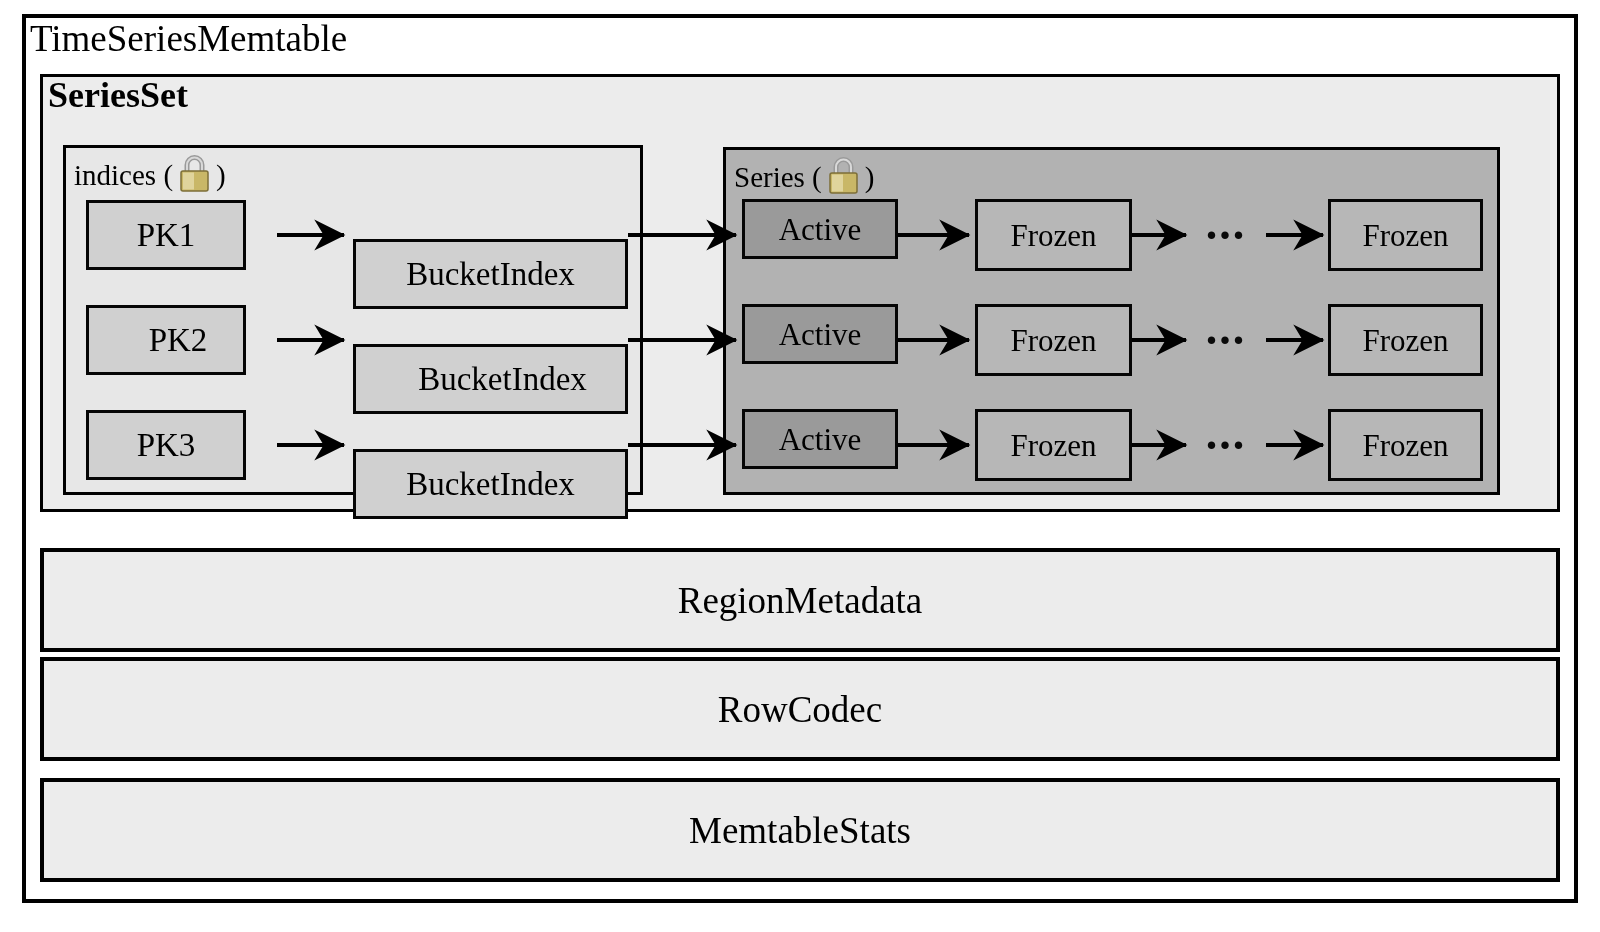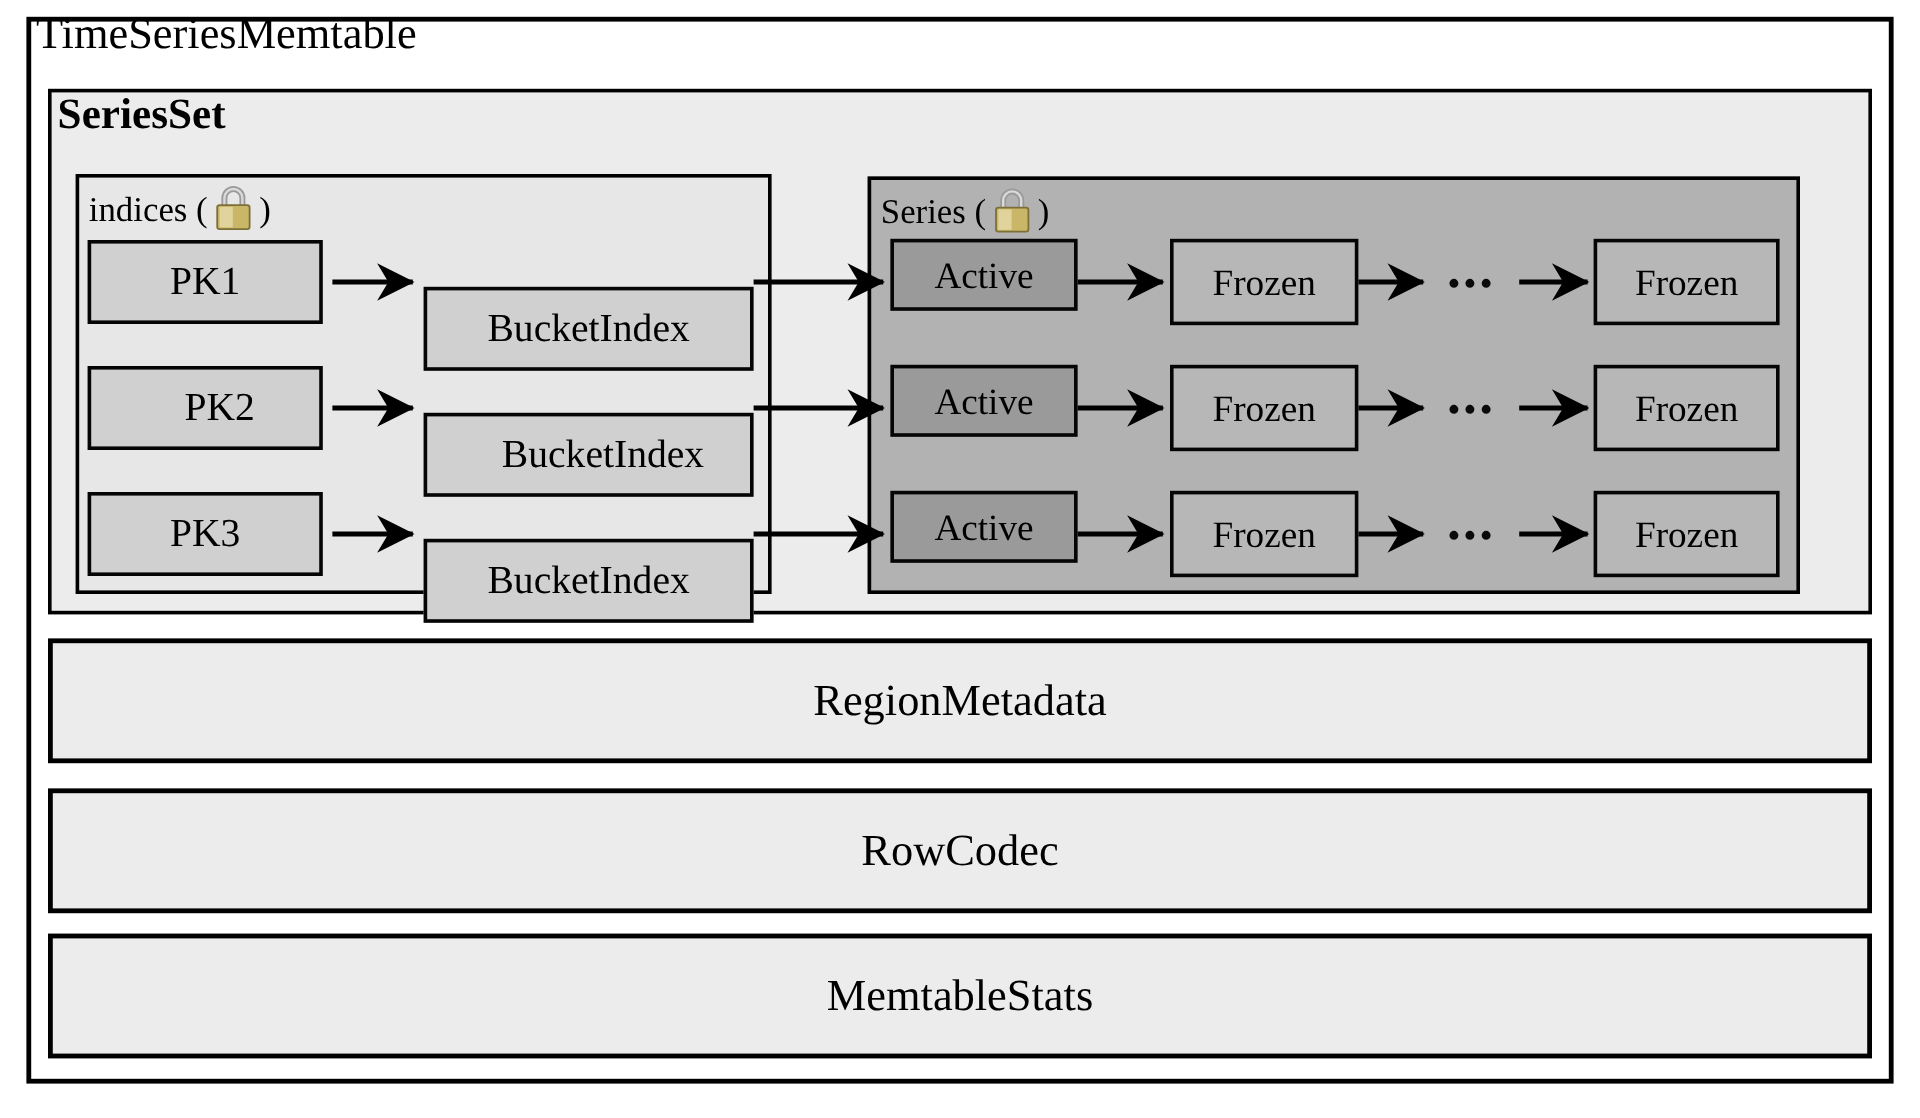--- a/index.html
+++ b/index.html
@@ -7,59 +7,59 @@
   .canvas{
     position:relative;width:1600px;height:932px;background:#ffffff;
     font-family:"Liberation Serif","DejaVu Serif",serif;color:#000;
     overflow:hidden;
   }
   .abs{position:absolute;}
   .outer-box{
     left:22px;top:14px;width:1556px;height:889px;
     border:4px solid #000;background:#ffffff;
   }
-  .outer-title{left:30px;top:8px;font-size:37px;line-height:1.15;white-space:nowrap;}
+  .outer-title{left:30px;top:18px;font-size:37px;line-height:1.15;white-space:nowrap;}
   .seriesset-box{
     left:40px;top:74px;width:1520px;height:438px;
     border:3px solid #000;background:var(--series_set_bg,#ececec);
   }
   .seriesset-title{left:48px;top:76px;font-size:36px;line-height:1.1;white-space:nowrap;font-weight:bold;}
   .panel{border:3px solid #000;}
   .indices-panel{left:63px;top:145px;width:580px;height:350px;background:var(--indices_panel_bg,#e7e7e7);}
   .series-panel{left:723px;top:147px;width:777px;height:348px;background:var(--series_panel_bg,#b2b2b2);}
   .panel-label{
     position:absolute;left:8px;top:3px;font-size:29px;line-height:1.2;
     display:flex;align-items:center;gap:5px;white-space:nowrap;
   }
   .lock-icon{display:inline-block;position:relative;top:2px;}
   .node{
     position:absolute;display:flex;align-items:center;justify-content:center;
     border:3px solid #050505;font-size:33px;line-height:1;white-space:nowrap;
   }
-  .pk-box{background:var(--index_box_bg,#d0d0d0);left:73px;width:196px;height:70px;}
+  .pk-box{background:var(--index_box_bg,#d0d0d0);left:86px;width:160px;height:70px;}
   .bucket-box{background:var(--index_box_bg,#d0d0d0);left:353px;width:275px;height:70px;margin-top:39px;}
   .active-box{background:var(--active_box_bg,#9a9a9a);left:742px;width:156px;height:60px;font-size:31px;}
   .frozen-first{background:var(--frozen_box_bg,#b7b7b7);left:975px;width:157px;height:72px;font-size:31px;}
   .frozen-last{background:var(--frozen_box_bg,#b7b7b7);left:1328px;width:155px;height:72px;font-size:31px;}
   .row1{top:200px;} .row2{top:305px;padding-left:24px;} .row3{top:410px;}
   .srow1{top:199px;} .srow2{top:304px;} .srow3{top:409px;}
   .dots{
     position:absolute;left:1190px;width:72px;height:44px;
     font-size:46px;line-height:40px;text-align:center;letter-spacing:2px;
     color:#0a0a0a;font-weight:bold;
   }
   .drow1{top:204px;} .drow2{top:309px;} .drow3{top:414px;}
   .arrow-overlay{position:absolute;left:0;top:0;width:1600px;height:932px;pointer-events:none;}
   .block{
     position:absolute;left:40px;width:1520px;height:104px;
     border:4px solid #000;background:var(--block_bg,#ececec);
     display:flex;align-items:center;justify-content:center;
     font-size:37px;line-height:1;
   }
-  .block-1{top:532px;} .block-2{top:657px;} .block-3{top:778px;}
+  .block-1{top:548px;} .block-2{top:657px;} .block-3{top:778px;}
 </style>
 </head>
 <body>
 
 <div class="canvas">
 
   <div class="abs outer-box"></div>
   <div class="abs outer-title">TimeSeriesMemtable</div>
 
   <div class="abs seriesset-box"></div>

